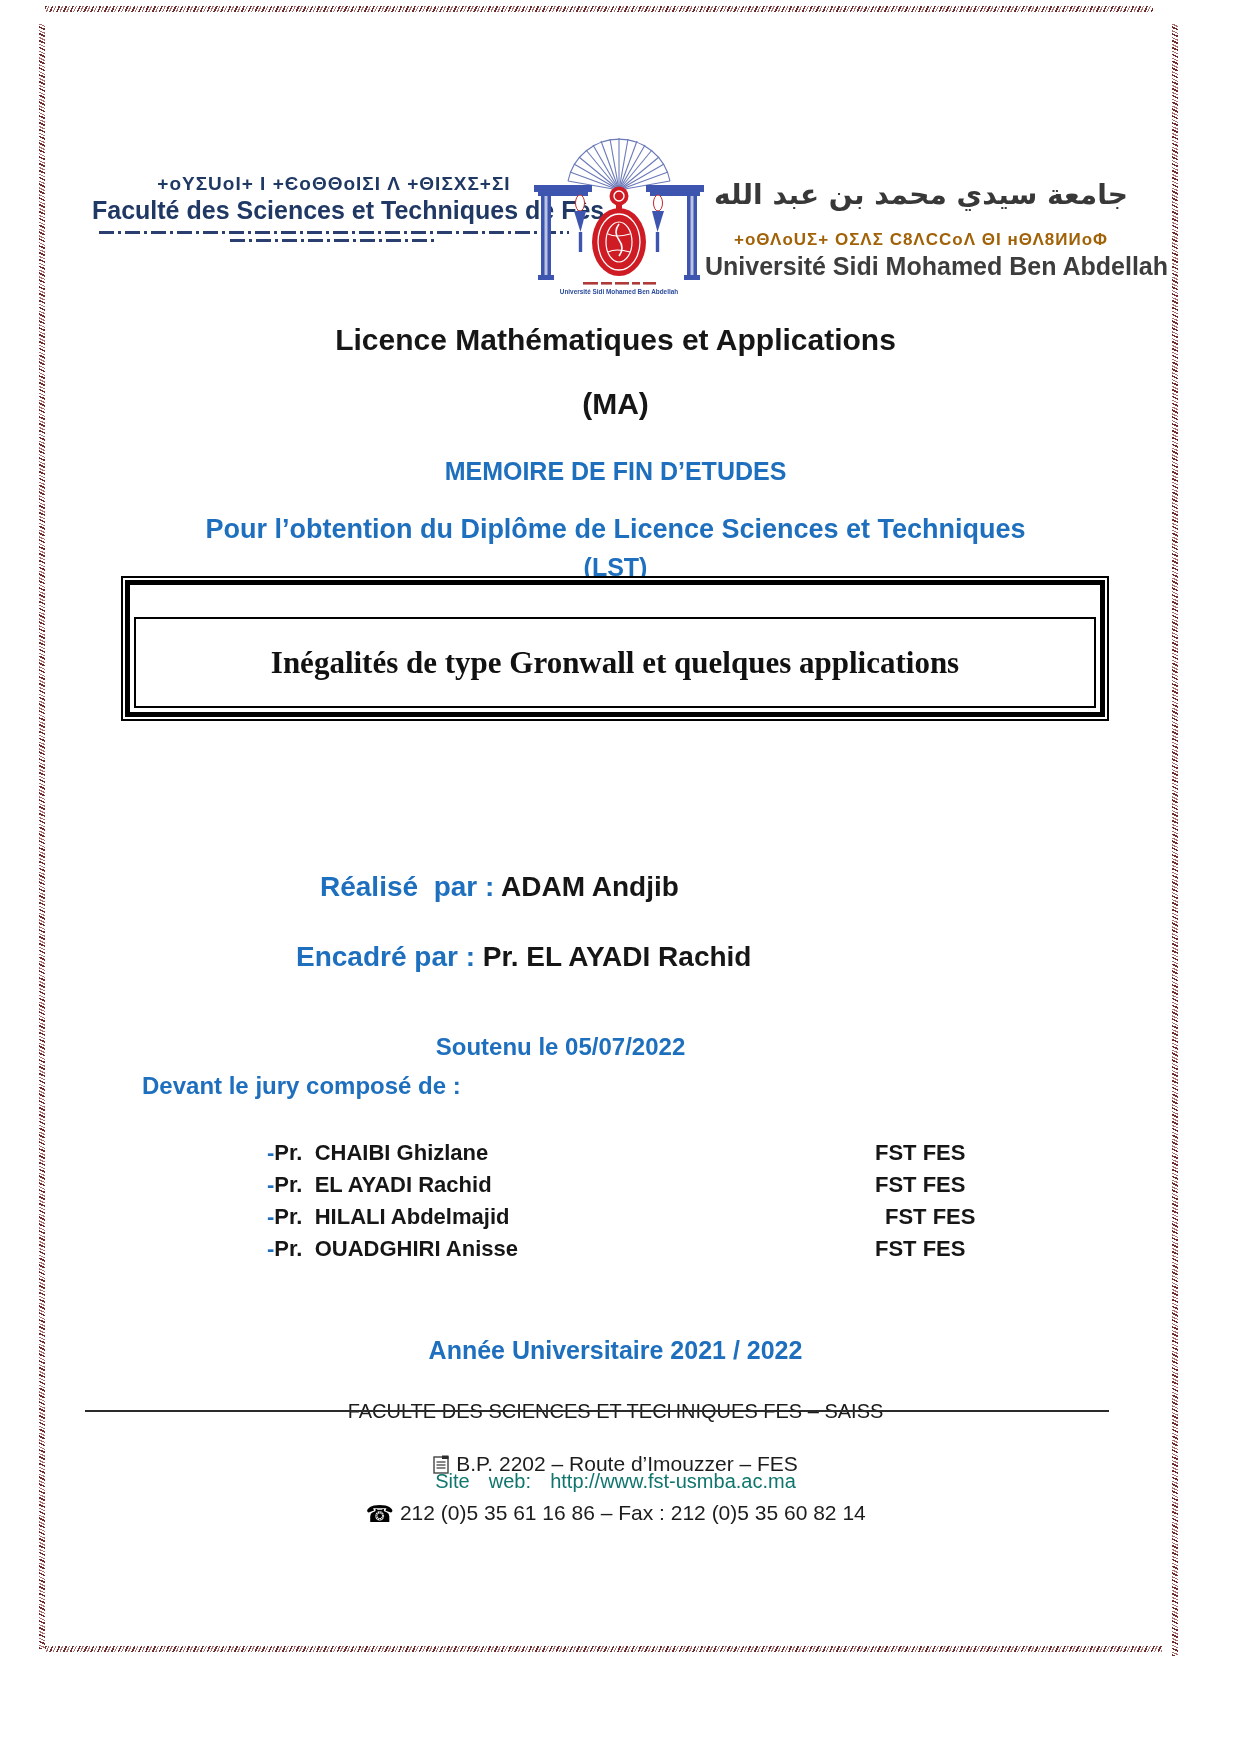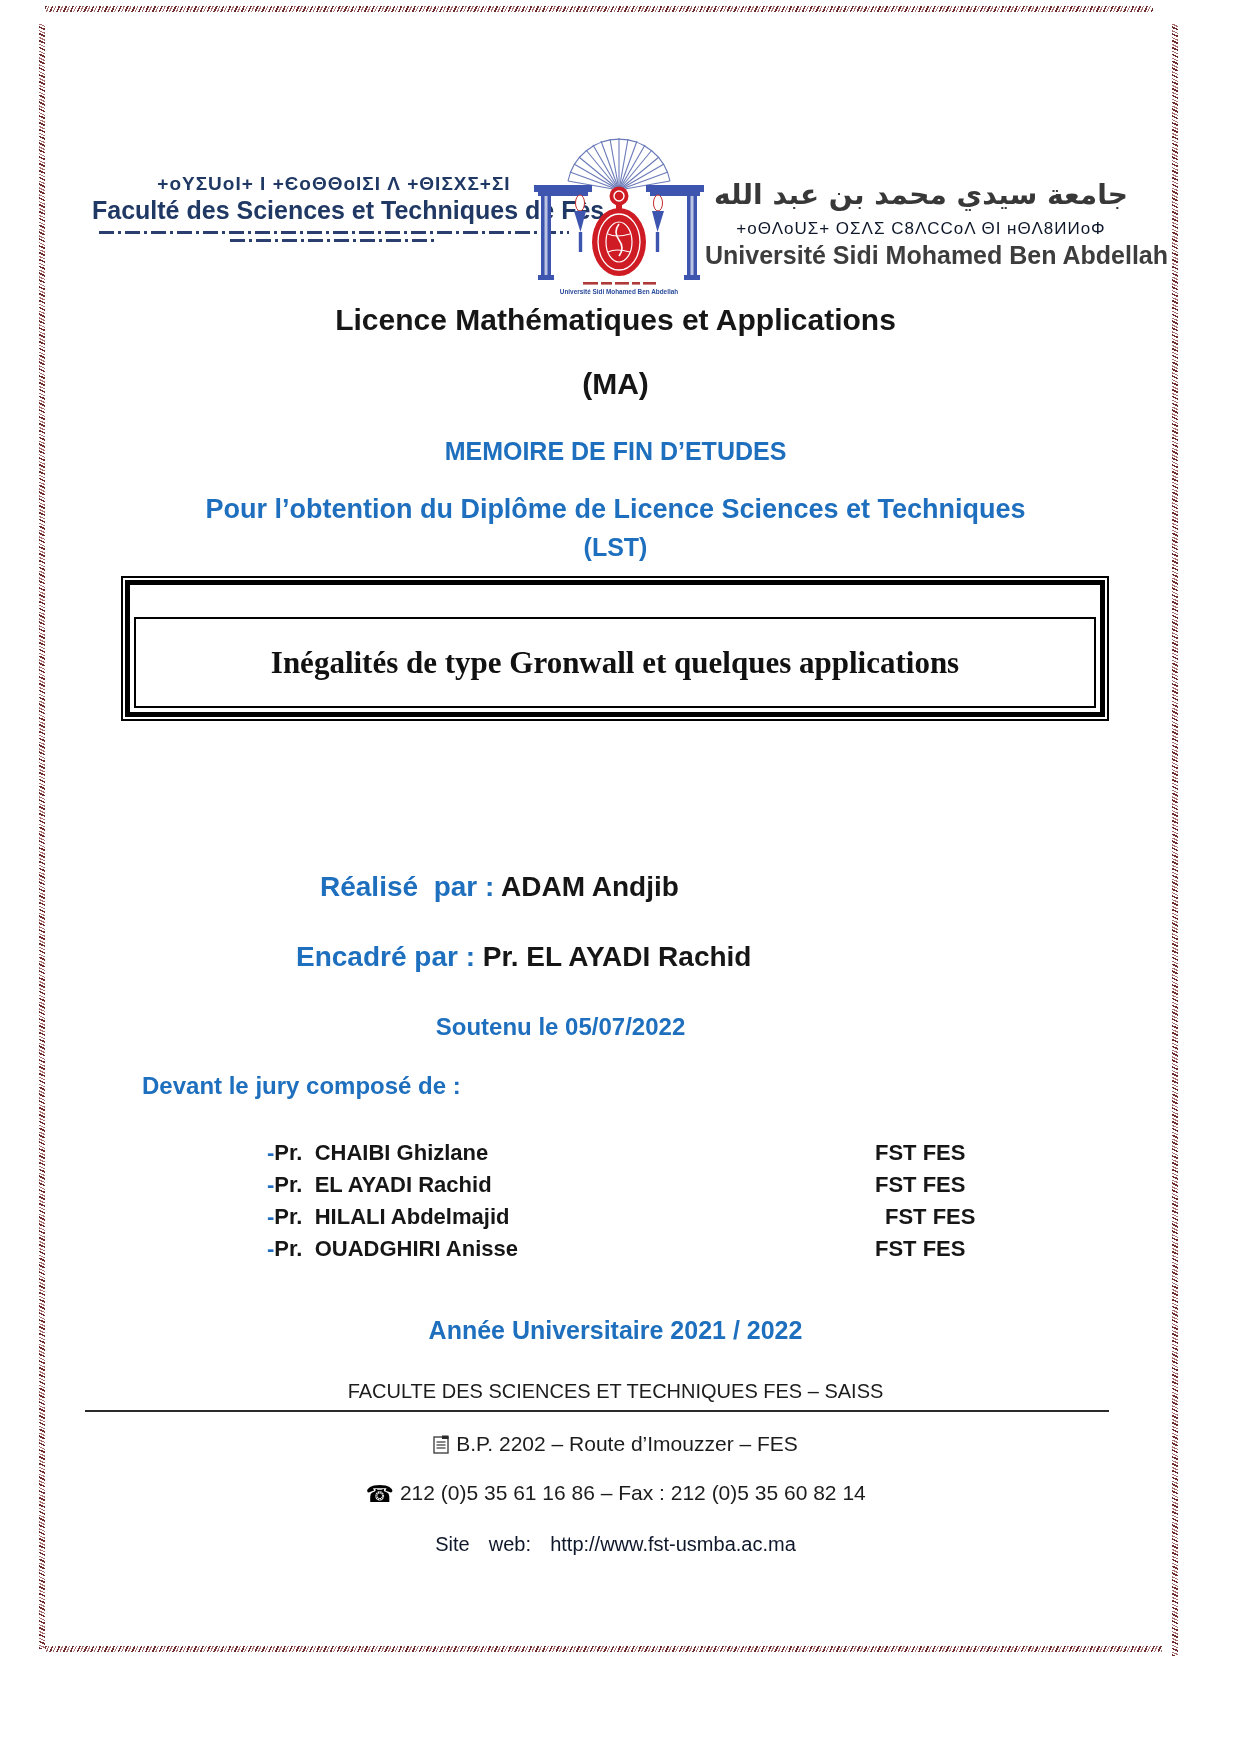--- a/index.html
+++ b/index.html
@@ -26,25 +26,25 @@
   .hdr-left .tif{font-size:19px;font-weight:bold;letter-spacing:1px;margin-top:3px;white-space:nowrap;}
   .hdr-left .fr{font-size:25px;font-weight:bold;margin-top:1px;white-space:nowrap;}
   .dashline{height:3px;background:repeating-linear-gradient(90deg,#2a3f6f 0 15px,rgba(255,255,255,0) 15px 19px,#2a3f6f 19px 22px,rgba(255,255,255,0) 22px 26px);}
   .dash1{width:470px;margin:6px auto 0 auto;}
   .dash2{width:208px;margin:5px auto 0 auto;}
 
   .logo{position:absolute;left:533px;top:130px;width:172px;height:174px;}
 
   .hdr-right{position:absolute;left:705px;top:178px;width:432px;text-align:center;color:#3d3d3d;}
   .hdr-right .ar{font-family:"DejaVu Sans",sans-serif;font-size:28px;font-weight:bold;direction:rtl;color:#383838;}
-  .hdr-right .tif{font-size:17px;font-weight:normal;letter-spacing:1px;margin-top:8px;color:#0f172a;white-space:nowrap;}
+  .hdr-right .tif{font-size:17px;font-weight:bold;letter-spacing:1px;margin-top:19px;color:#a16207;white-space:nowrap;}
   .hdr-right .fr{font-size:25px;font-weight:bold;margin-top:2px;color:#3d3d3d;white-space:nowrap;}
 
   
-  .line{position:absolute;left:60px;right:70px;text-align:center;}
+  .line{position:absolute;left:60px;right:70px;text-align:center;margin-top:20px;}
   .black-title{font-size:30px;font-weight:bold;color:#161616;}
   .blue{color:#1e6fbe;}
   .t-program{top:303px;}
   .t-ma{top:367px;}
   .t-memoire{top:437px;font-size:25px;font-weight:bold;}
   .t-pour{top:494px;font-size:27px;font-weight:bold;}
   .t-lst{top:533px;font-size:25px;font-weight:bold;}
 
   
   .tbox{position:absolute;left:121px;top:576px;width:988px;box-sizing:border-box;border:2px solid #000;padding:2px;background:#fff;}
@@ -67,21 +67,21 @@
   .jury-dash{color:#1e6fbe;}
   .jury-aff{font-size:22px;font-weight:bold;color:#161616;}
   .jury-row.r3 .jury-aff{padding-left:10px;}
 
   
   .t-annee{top:1316px;font-size:25px;font-weight:bold;}
   .t-faculte{top:1380px;font-size:20px;color:#1c1c1c;font-weight:normal;}
   .footer-rule{position:absolute;left:85px;top:1410px;width:1024px;height:0;border-top:2px solid #2b2b2b;}
   .t-addr{top:1432px;font-size:21px;color:#1c1c1c;}
   .t-phone{top:1481px;font-size:21px;color:#1c1c1c;}
-  .t-site{top:1533px;font-size:20px;color:#0f172a;word-spacing:4px;}
+  .t-site{top:1450px;font-size:20px;color:#0f766e;word-spacing:4px;}
   .inline-ico{display:inline-block;vertical-align:-3px;margin-right:6px;}
   .phone-glyph{font-family:"DejaVu Sans",sans-serif;font-size:23px;vertical-align:-2px;margin-right:6px;color:#000;}
 </style>
 </head>
 <body>
 
 <div class="page">
 
   <div class="b-edge b-h b-top"></div>
   <div class="b-edge b-h b-bottom"></div>

